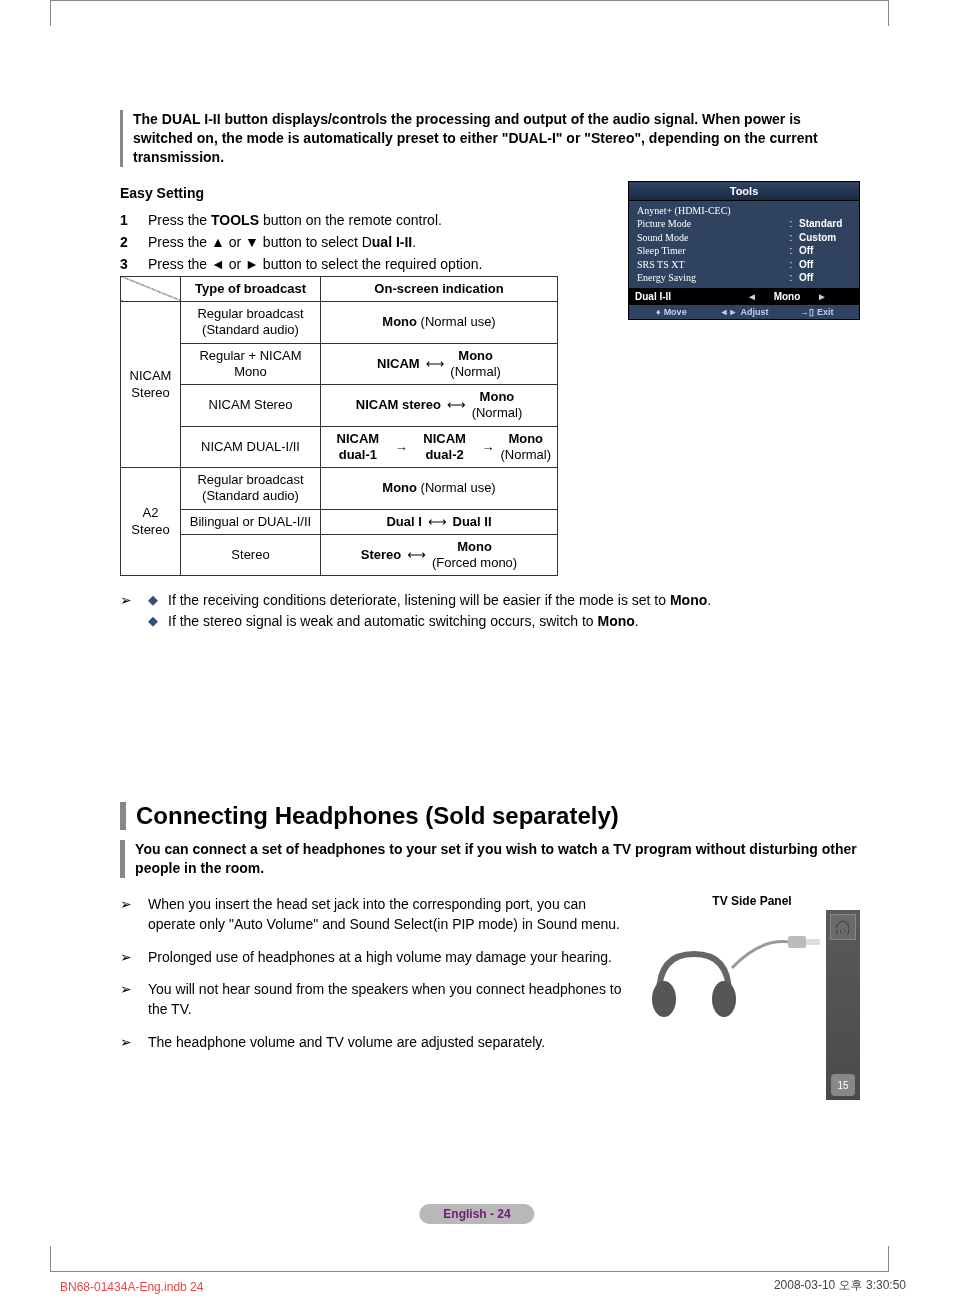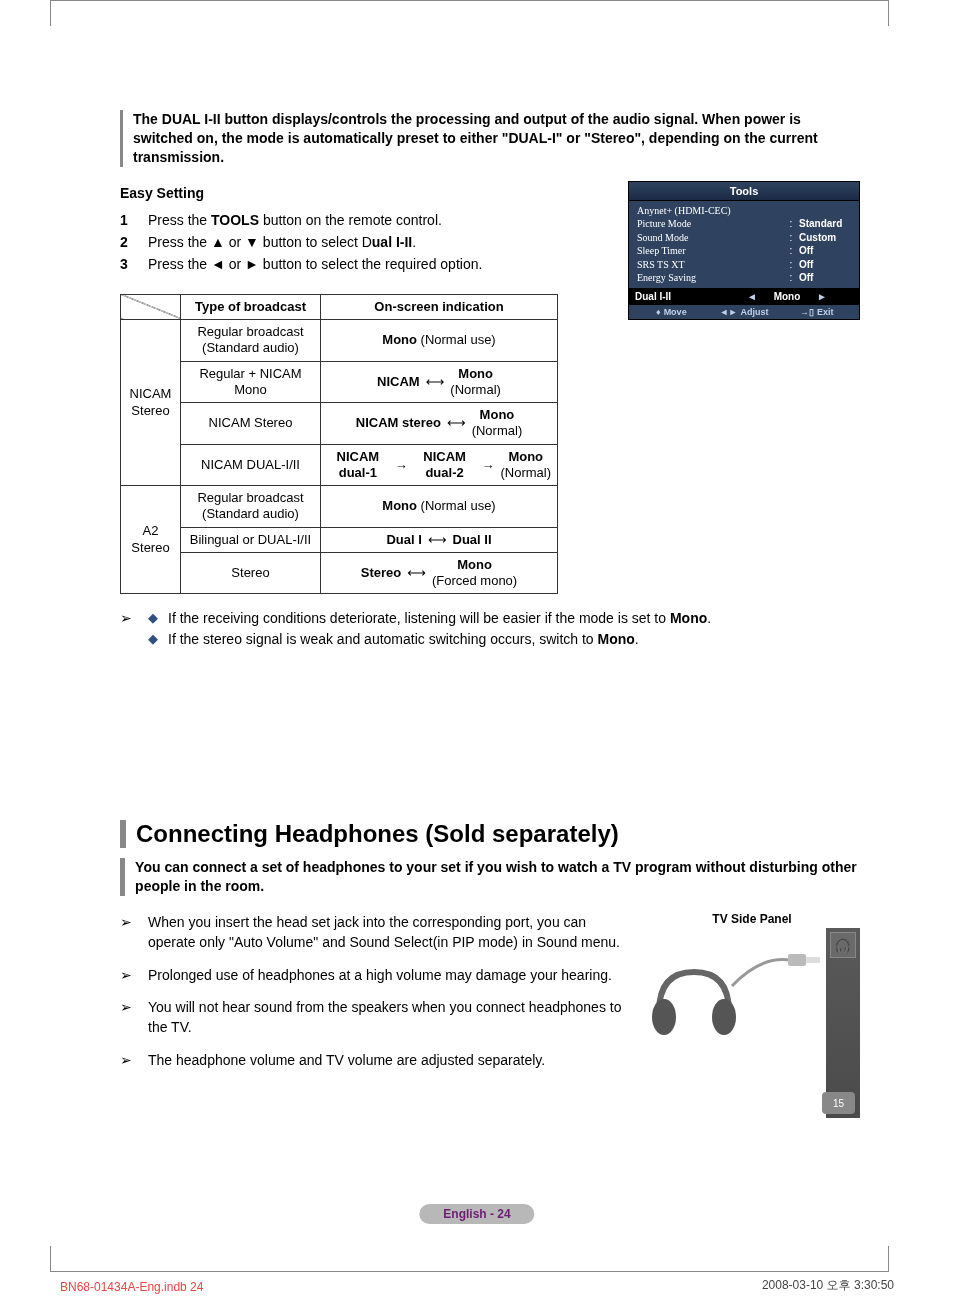--- a/index.html
+++ b/index.html
@@ -127,21 +127,20 @@
     font-size: 9px;
     color: #c0d0e8;
     font-weight: bold;
   }
   .osd-foot div { flex:1; display:flex; align-items:center; gap:3px; justify-content:center;}
 
   
   table.bt {
     border-collapse: collapse;
     width: 438px;
-    margin-top: 18px;
     font-size: 13px;
   }
   table.bt td, table.bt th {
     border: 1px solid #333;
     padding: 4px 6px;
     text-align: center;
     vertical-align: middle;
     line-height: 1.25;
   }
   table.bt th { font-weight: bold; }
@@ -190,21 +189,21 @@
     right:4px;top:4px;
     width:26px;height:26px;
     background:#6a6a6a;
     border:1px solid #888;
     display:flex;align-items:center;justify-content:center;
     color:#ccc;font-size:14px;
   }
   .page-badge{
     position:absolute;
     right:5px;bottom:4px;
-    width:33px;height:22px;
+    width:24px;height:22px;
     background:#888;
     color:#fff;
     font-size:10px;
     display:flex;align-items:center;justify-content:center;
     border-radius:4px;
     margin-left:8px;
   }
   .headphones {
     position:absolute;
     left:0; top:40px;
@@ -230,21 +229,21 @@
     border-radius: 12px;
   }
   .foot-left {
     position:absolute;
     left:60px; bottom:20px;
     font-size:12px;
     color:#ef4444;
   }
   .foot-right {
     position:absolute;
-    right:60px; bottom:20px;
+    right:48px; bottom:20px;
     font-size:12px;
     color:#444;
   }
 </style>
 </head>
 <body>
 
 <div class="crop-top"></div>
 <div class="crop-mark" style="left:50px;top:0"></div>
 <div class="crop-mark" style="right:65px;top:0"></div>

